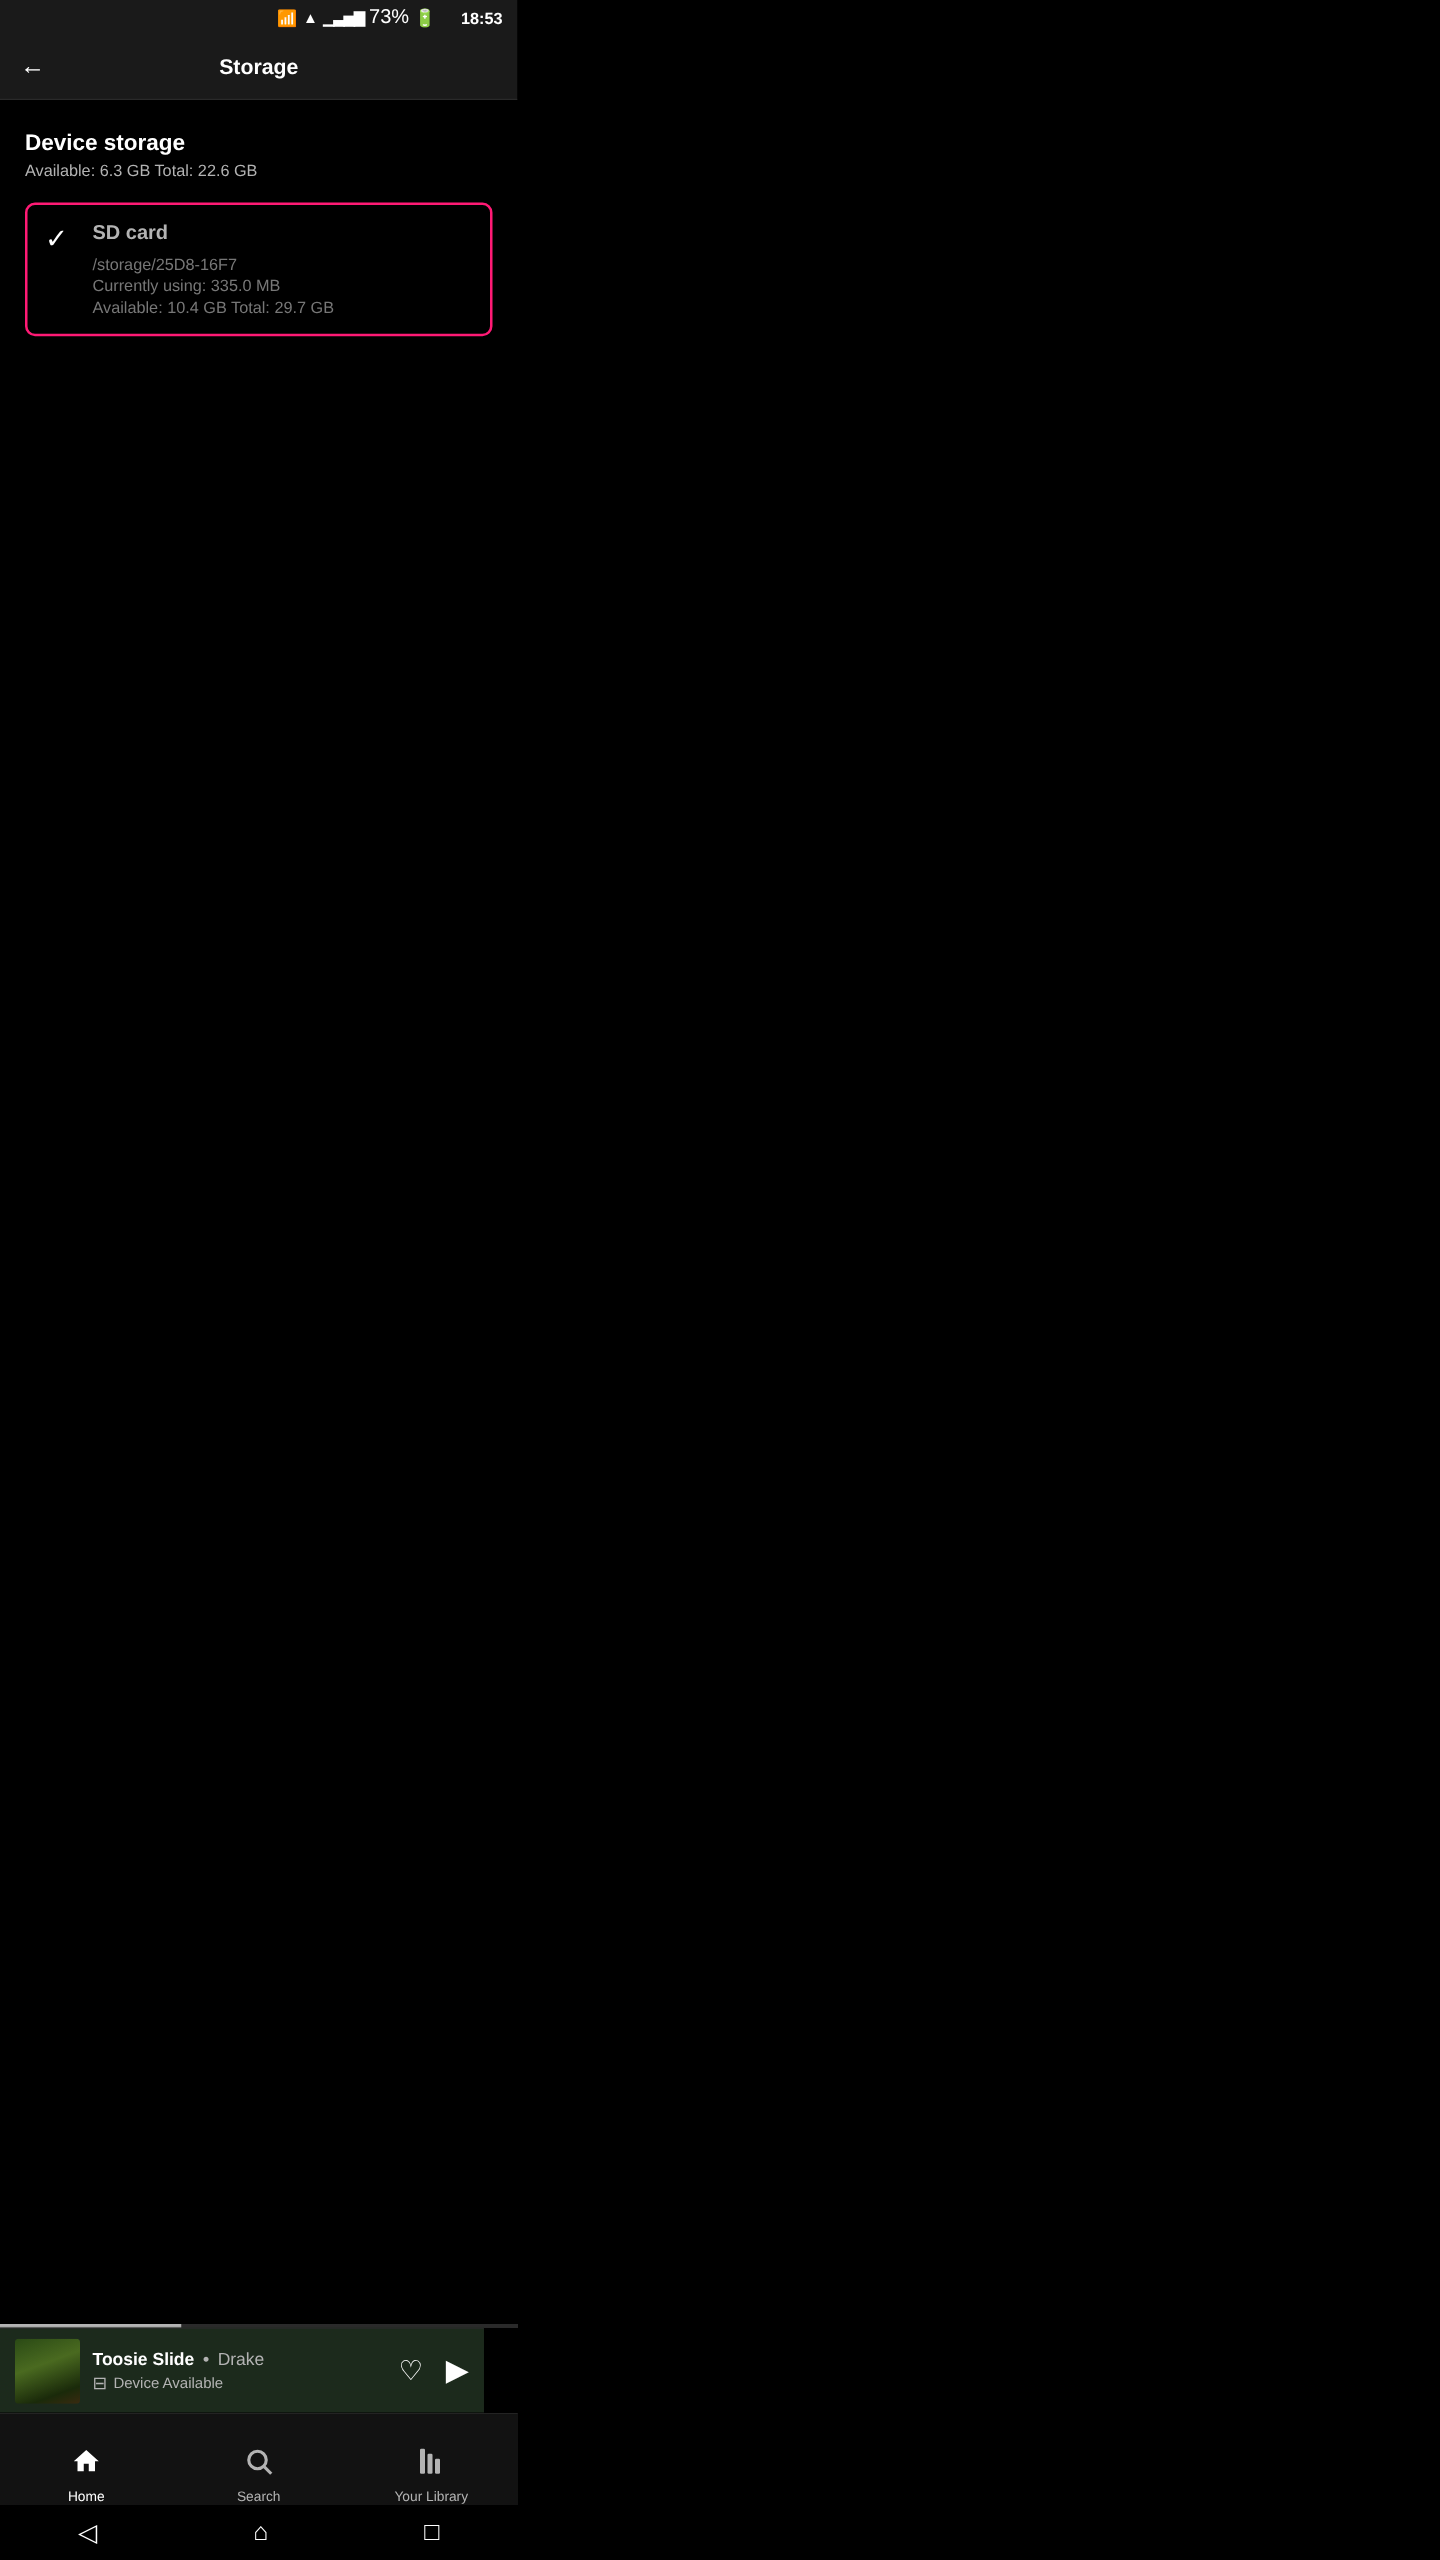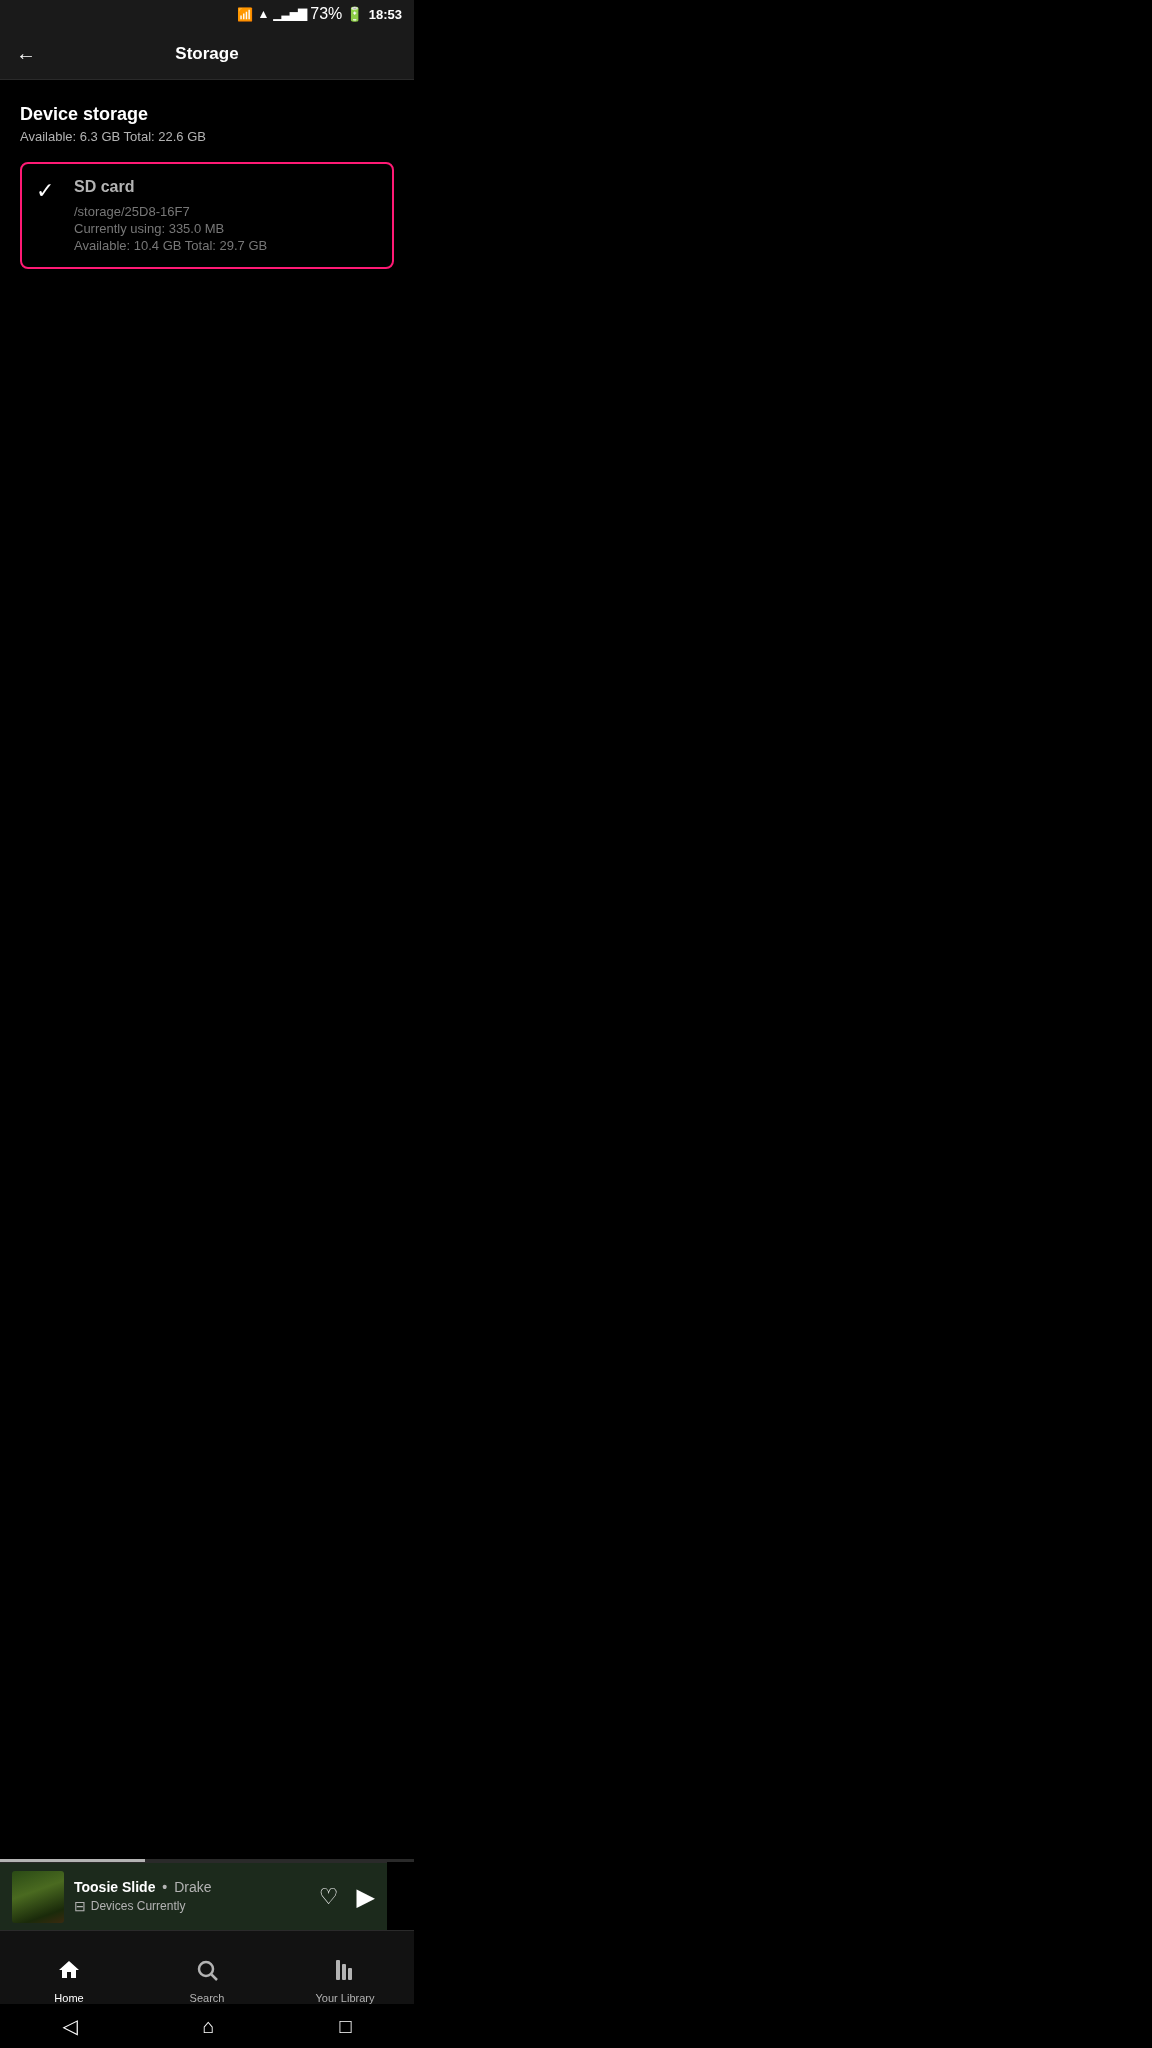--- a/index.html
+++ b/index.html
@@ -28,21 +28,21 @@
       display: flex;
       align-items: center;
       gap: 4px;
       font-size: 11px;
       color: #fff;
     }
     .status-time {
       font-size: 13px;
       font-weight: 600;
       color: #fff;
-      margin-left: 1px;
+      margin-left: 16px;
     }
 
     
     .header {
       background: #1a1a1a;
       height: 52px;
       display: flex;
       align-items: center;
       justify-content: center;
       position: relative;
@@ -350,21 +350,21 @@
     <div class="thumb-gradient"></div>
   </div>
   <div class="now-playing-info">
     <div class="now-playing-title">
       <span>Toosie Slide</span>
       <span class="now-playing-dot">•</span>
       <span class="now-playing-artist">Drake</span>
     </div>
     <div class="now-playing-device">
       <span class="device-icon">⊟</span>
-      <span>Devices Currently</span>
+      <span>Device Available</span>
     </div>
   </div>
   <div class="now-playing-controls">
     <button class="heart-btn">♡</button>
     <button class="play-btn">▶</button>
   </div>
 </div>
 
 <div class="bottom-nav">
   <div class="nav-item">

